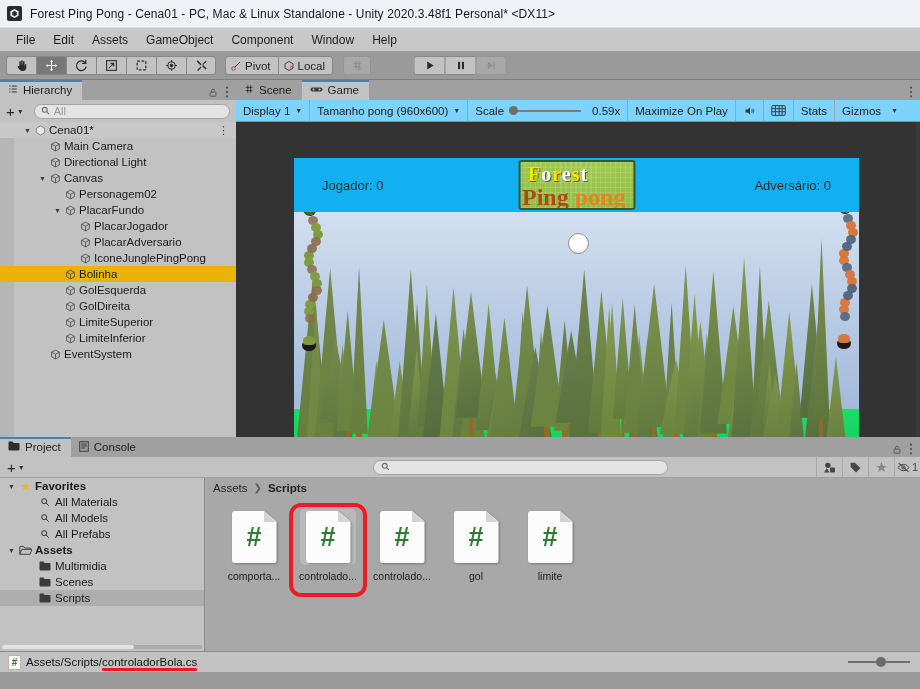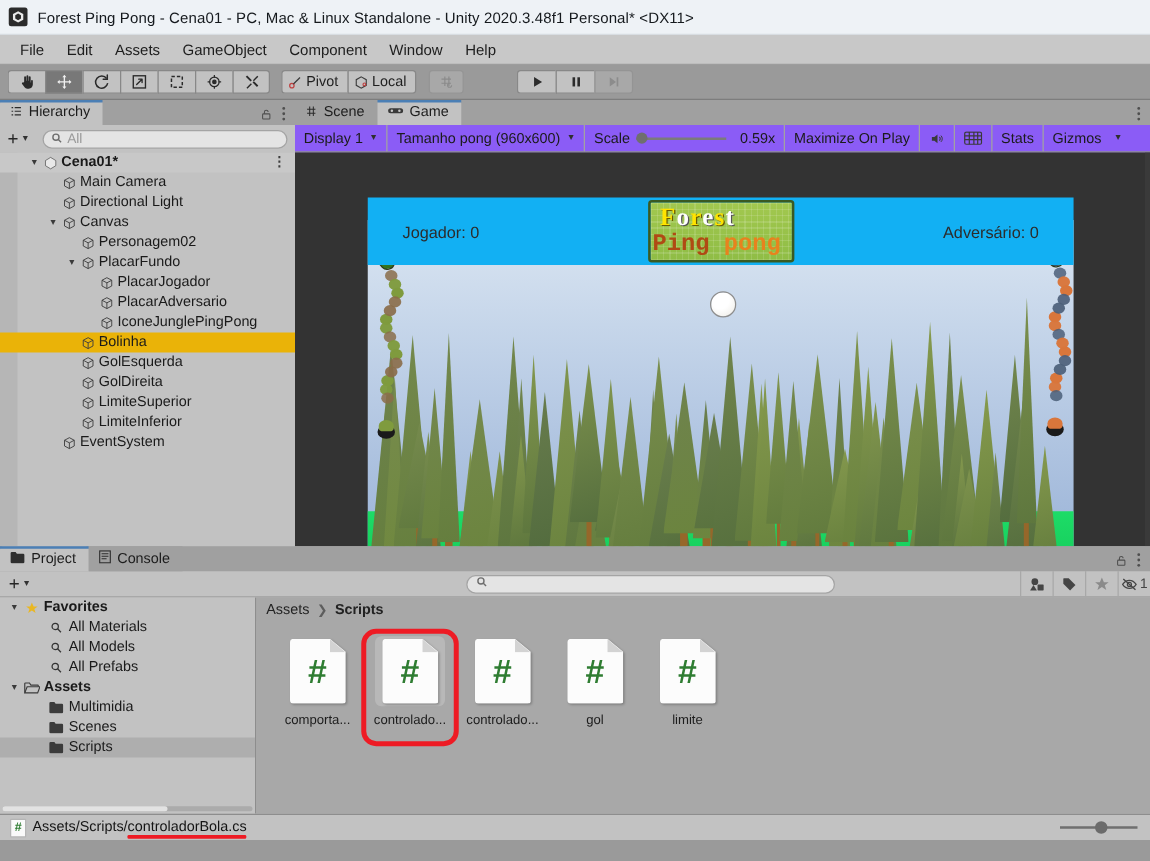--- a/index.html
+++ b/index.html
@@ -99,31 +99,31 @@
     flex: 1 1 auto; height: 15px; background: #e4e4e4; border: 1px solid #a4a4a4;
     border-radius: 8px; display: flex; align-items: center; padding: 0 6px; gap: 4px;
     color: #9a9a9a; font-size: 11px; margin-left: 6px;
   }
   .searchfield .sq { color:#6d6d6d; font-size:9px; }
   .htree { flex: 1 1 auto; overflow: hidden; background: #c2c2c2; position: relative; }
   .hrow {
     height: 16px; display: flex; align-items: center; font-size: 11.5px; color: #1a1a1a;
     white-space: nowrap; position: relative;
   }
-  .hrow.scene { background: #c8c8c8; font-weight: bold; }
+  .hrow.scene { background: #c8c8c8; font-weight: normal; }
   .hrow.selected { background: #eab308; }
   .hrow .twisty { width: 11px; text-align: center; font-size: 7px; color: #3a3a3a; flex: 0 0 11px; }
   .hrow .goicon { width: 14px; flex: 0 0 14px; display:flex; align-items:center; justify-content:center; }
   .hrow .hlabel { padding-left: 2px; }
   .hrow .kebab { position: absolute; right: 7px; color: #3d3d3d; font-size: 11px; line-height:1; letter-spacing:0; }
   .hleftstrip { position:absolute; left:0; top:0; bottom:0; width:14px; background:#b6b6b6; }
 
   
   .gametoolbar {
-    height: 27px; background: #8b5cf6; display: flex; align-items: center; flex: 0 0 21px;
+    height: 27px; background: #7dd3fc; display: flex; align-items: center; flex: 0 0 21px;
     font-size: 11.5px; color: #1b1b1b; border-bottom:1px solid #8f8f8f;
   }
   .gtcell { display: flex; align-items: center; height: 21px; padding: 0 7px; gap: 5px;
             border-right: 1px solid #a2a2a2; white-space: nowrap; }
   .gtcell.noborder { border-right: none; }
   .caret { font-size: 7px; color: #2e2e2e; }
   .scaleslider { display: flex; align-items: center; gap: 0; }
   .slidertrack { width: 72px; height: 2px; background: #7b7b7b; position: relative; }
   .sliderknob { width: 9px; height: 9px; border-radius: 50%; background: #6f6f6f; position: absolute; left: 0; top: -3.5px; }
   .gameview { flex: 1 1 auto; background: #333333; position: relative; overflow: hidden; display:flex; flex-direction:column; }
@@ -139,22 +139,22 @@
     background:
       repeating-linear-gradient(0deg, rgba(255,255,255,.13) 0 1px, transparent 1px 5px),
       repeating-linear-gradient(90deg, rgba(255,255,255,.13) 0 1px, transparent 1px 5px),
       linear-gradient(180deg,#a2c84f 0%, #8fbd45 100%);
     overflow:hidden;
   }
   .logo .l1 { position:absolute; top:1px; left:8px; font-size:20px; font-weight:bold;
               font-family:"Liberation Serif", serif; color:#ffe400; letter-spacing:1px;
               text-shadow: 1px 1px 0 #6a5a00; }
   .logo .l1 .w { color:#ffffff; text-shadow: 1px 1px 0 #555; }
-  .logo .l2 { position:absolute; top:22px; left:2px; font-size:19px; font-weight:bold;
-              font-family:Liberation Mono, monospace; color:#b04a14; letter-spacing:0px; }
+  .logo .l2 { position:absolute; top:22px; left:2px; font-size:24px; font-weight:bold;
+              font-family:Liberation Serif, serif; color:#b04a14; letter-spacing:0px; }
   .logo .l2 .o { color:#e8821e; }
   .sky { position: absolute; left:0; top:54px; right:0; bottom:0;
          background: linear-gradient(180deg, #dbe6f2 0%, #c6d6ea 28%, #aec3e0 62%, #94aed4 100%); }
   .grass { position: absolute; left:0; right:0; bottom:0; height: 66px;
            background:
              radial-gradient(circle at 8% 30%, #0bd65a 0 5px, transparent 6px),
              radial-gradient(circle at 22% 62%, #11e065 0 6px, transparent 7px),
              radial-gradient(circle at 35% 22%, #0ac451 0 5px, transparent 6px),
              radial-gradient(circle at 48% 70%, #22ef74 0 6px, transparent 7px),
              radial-gradient(circle at 61% 34%, #0bd65a 0 5px, transparent 6px),

